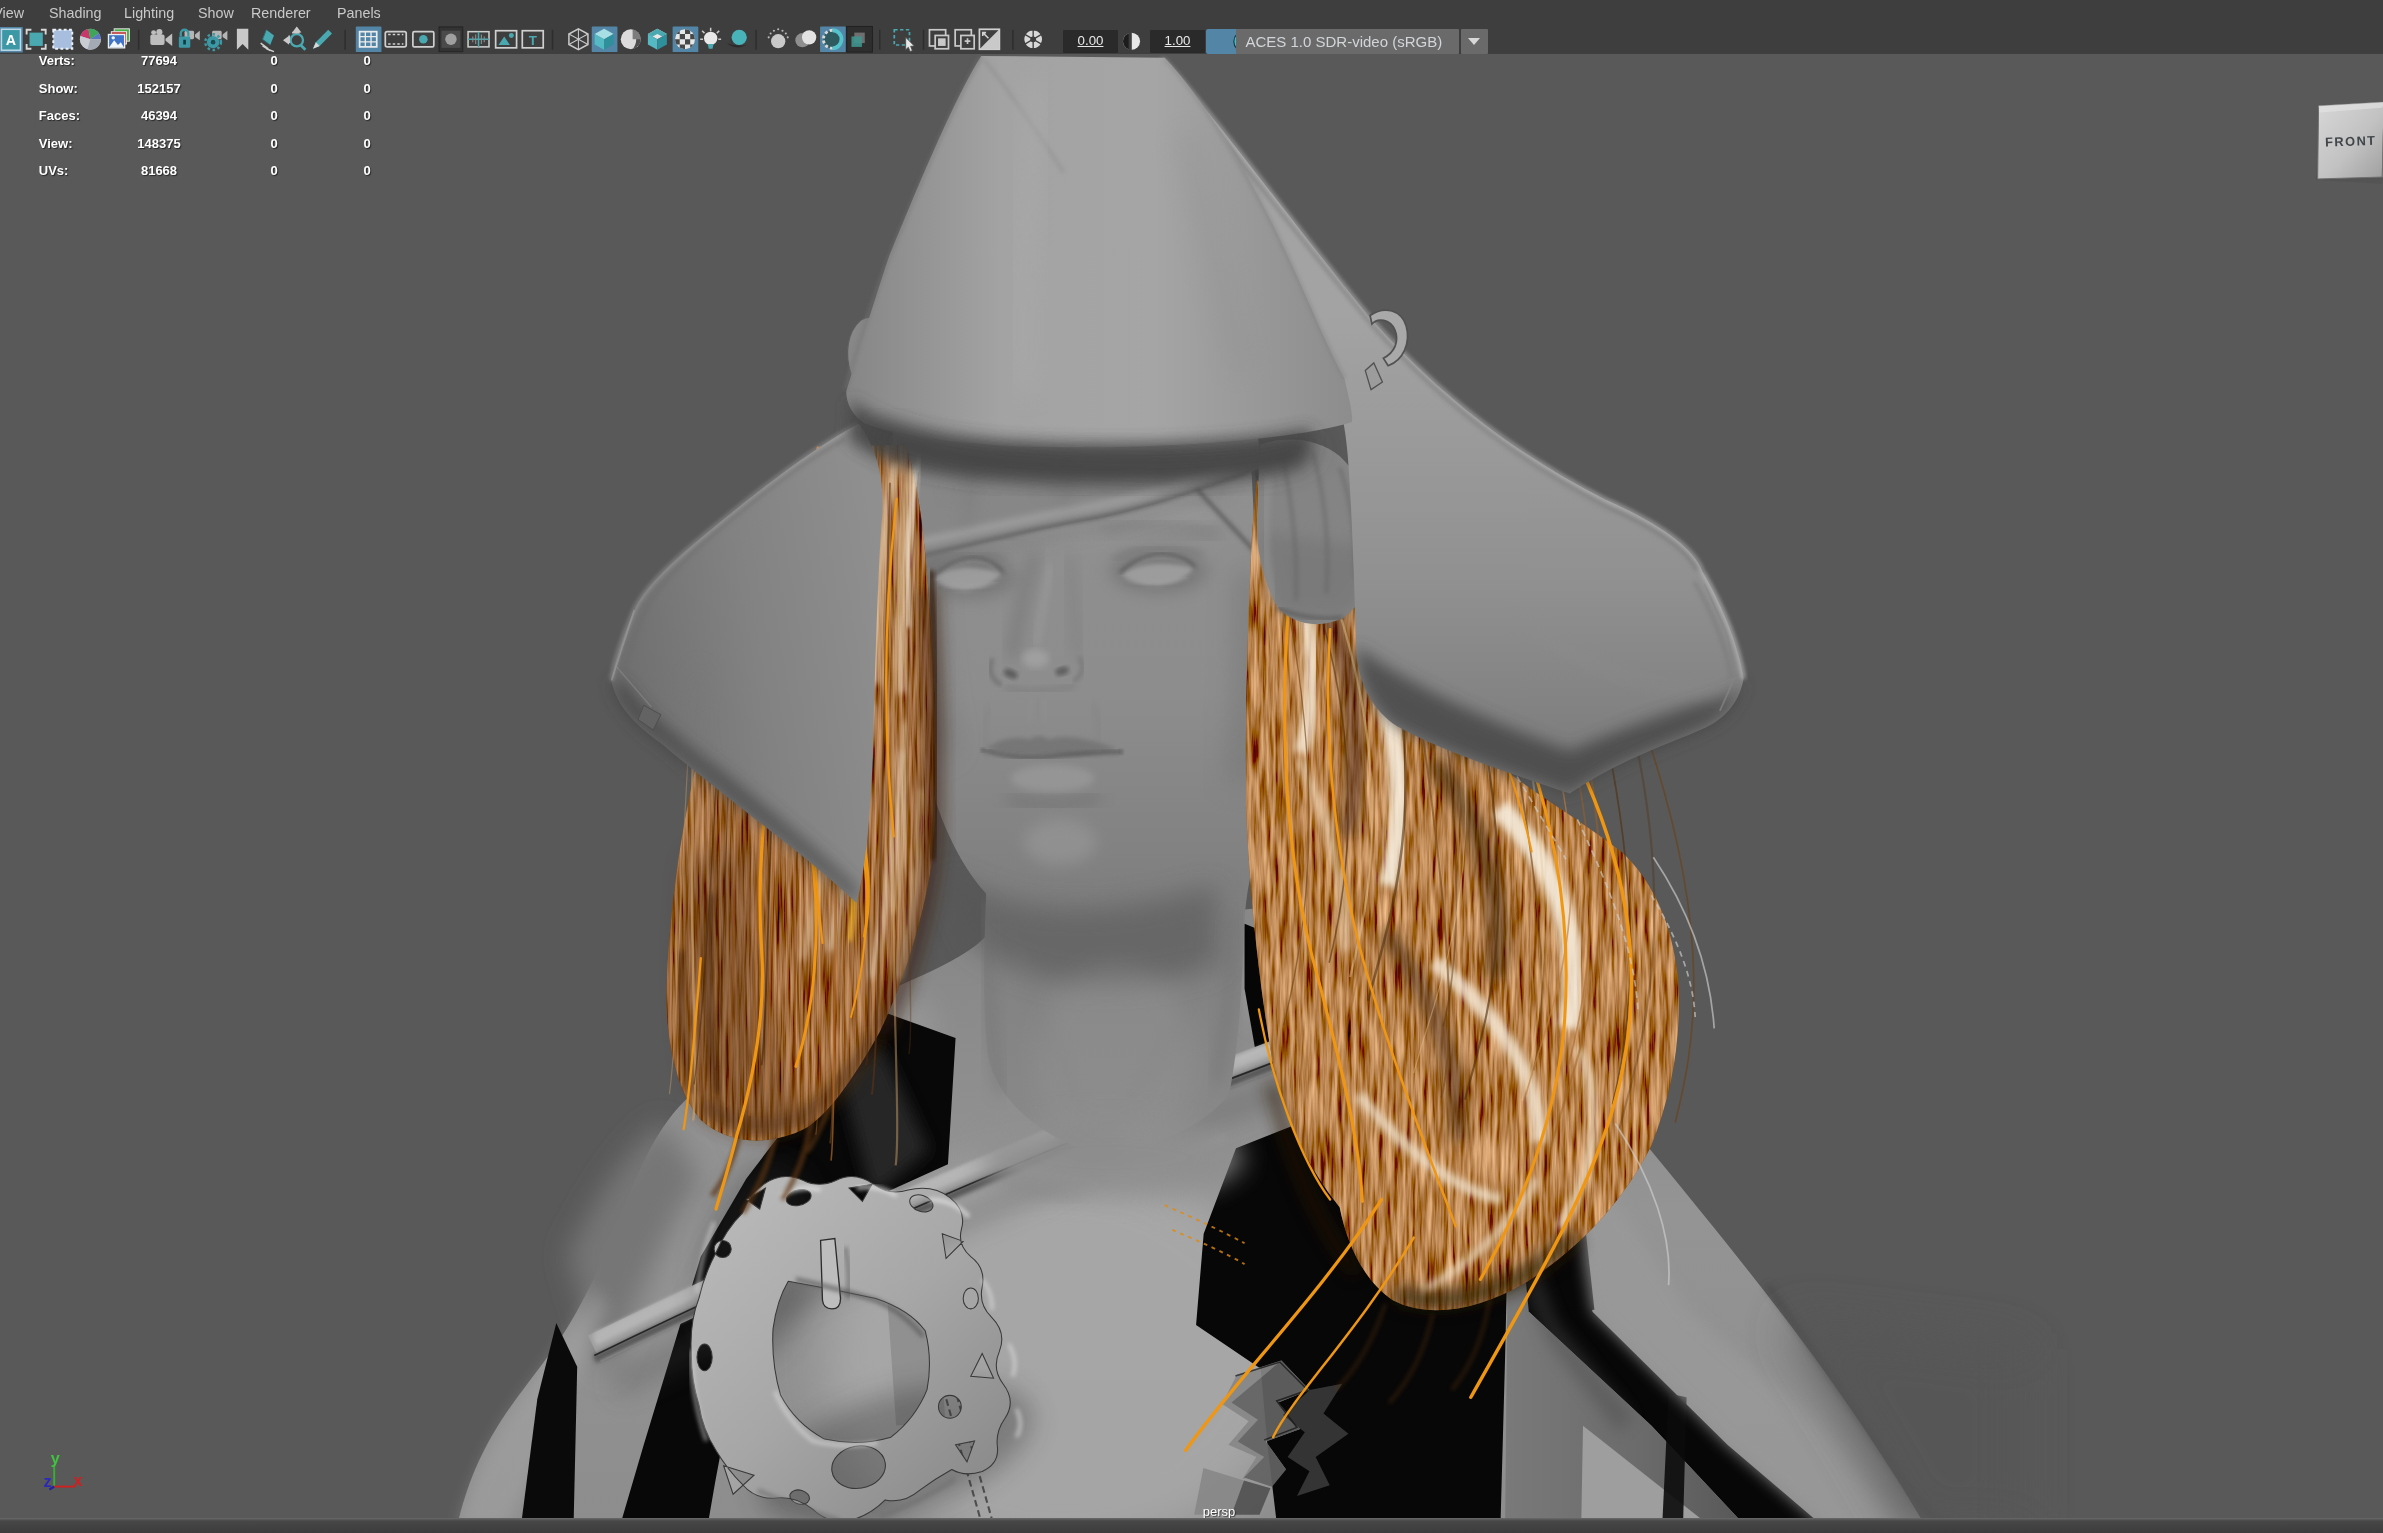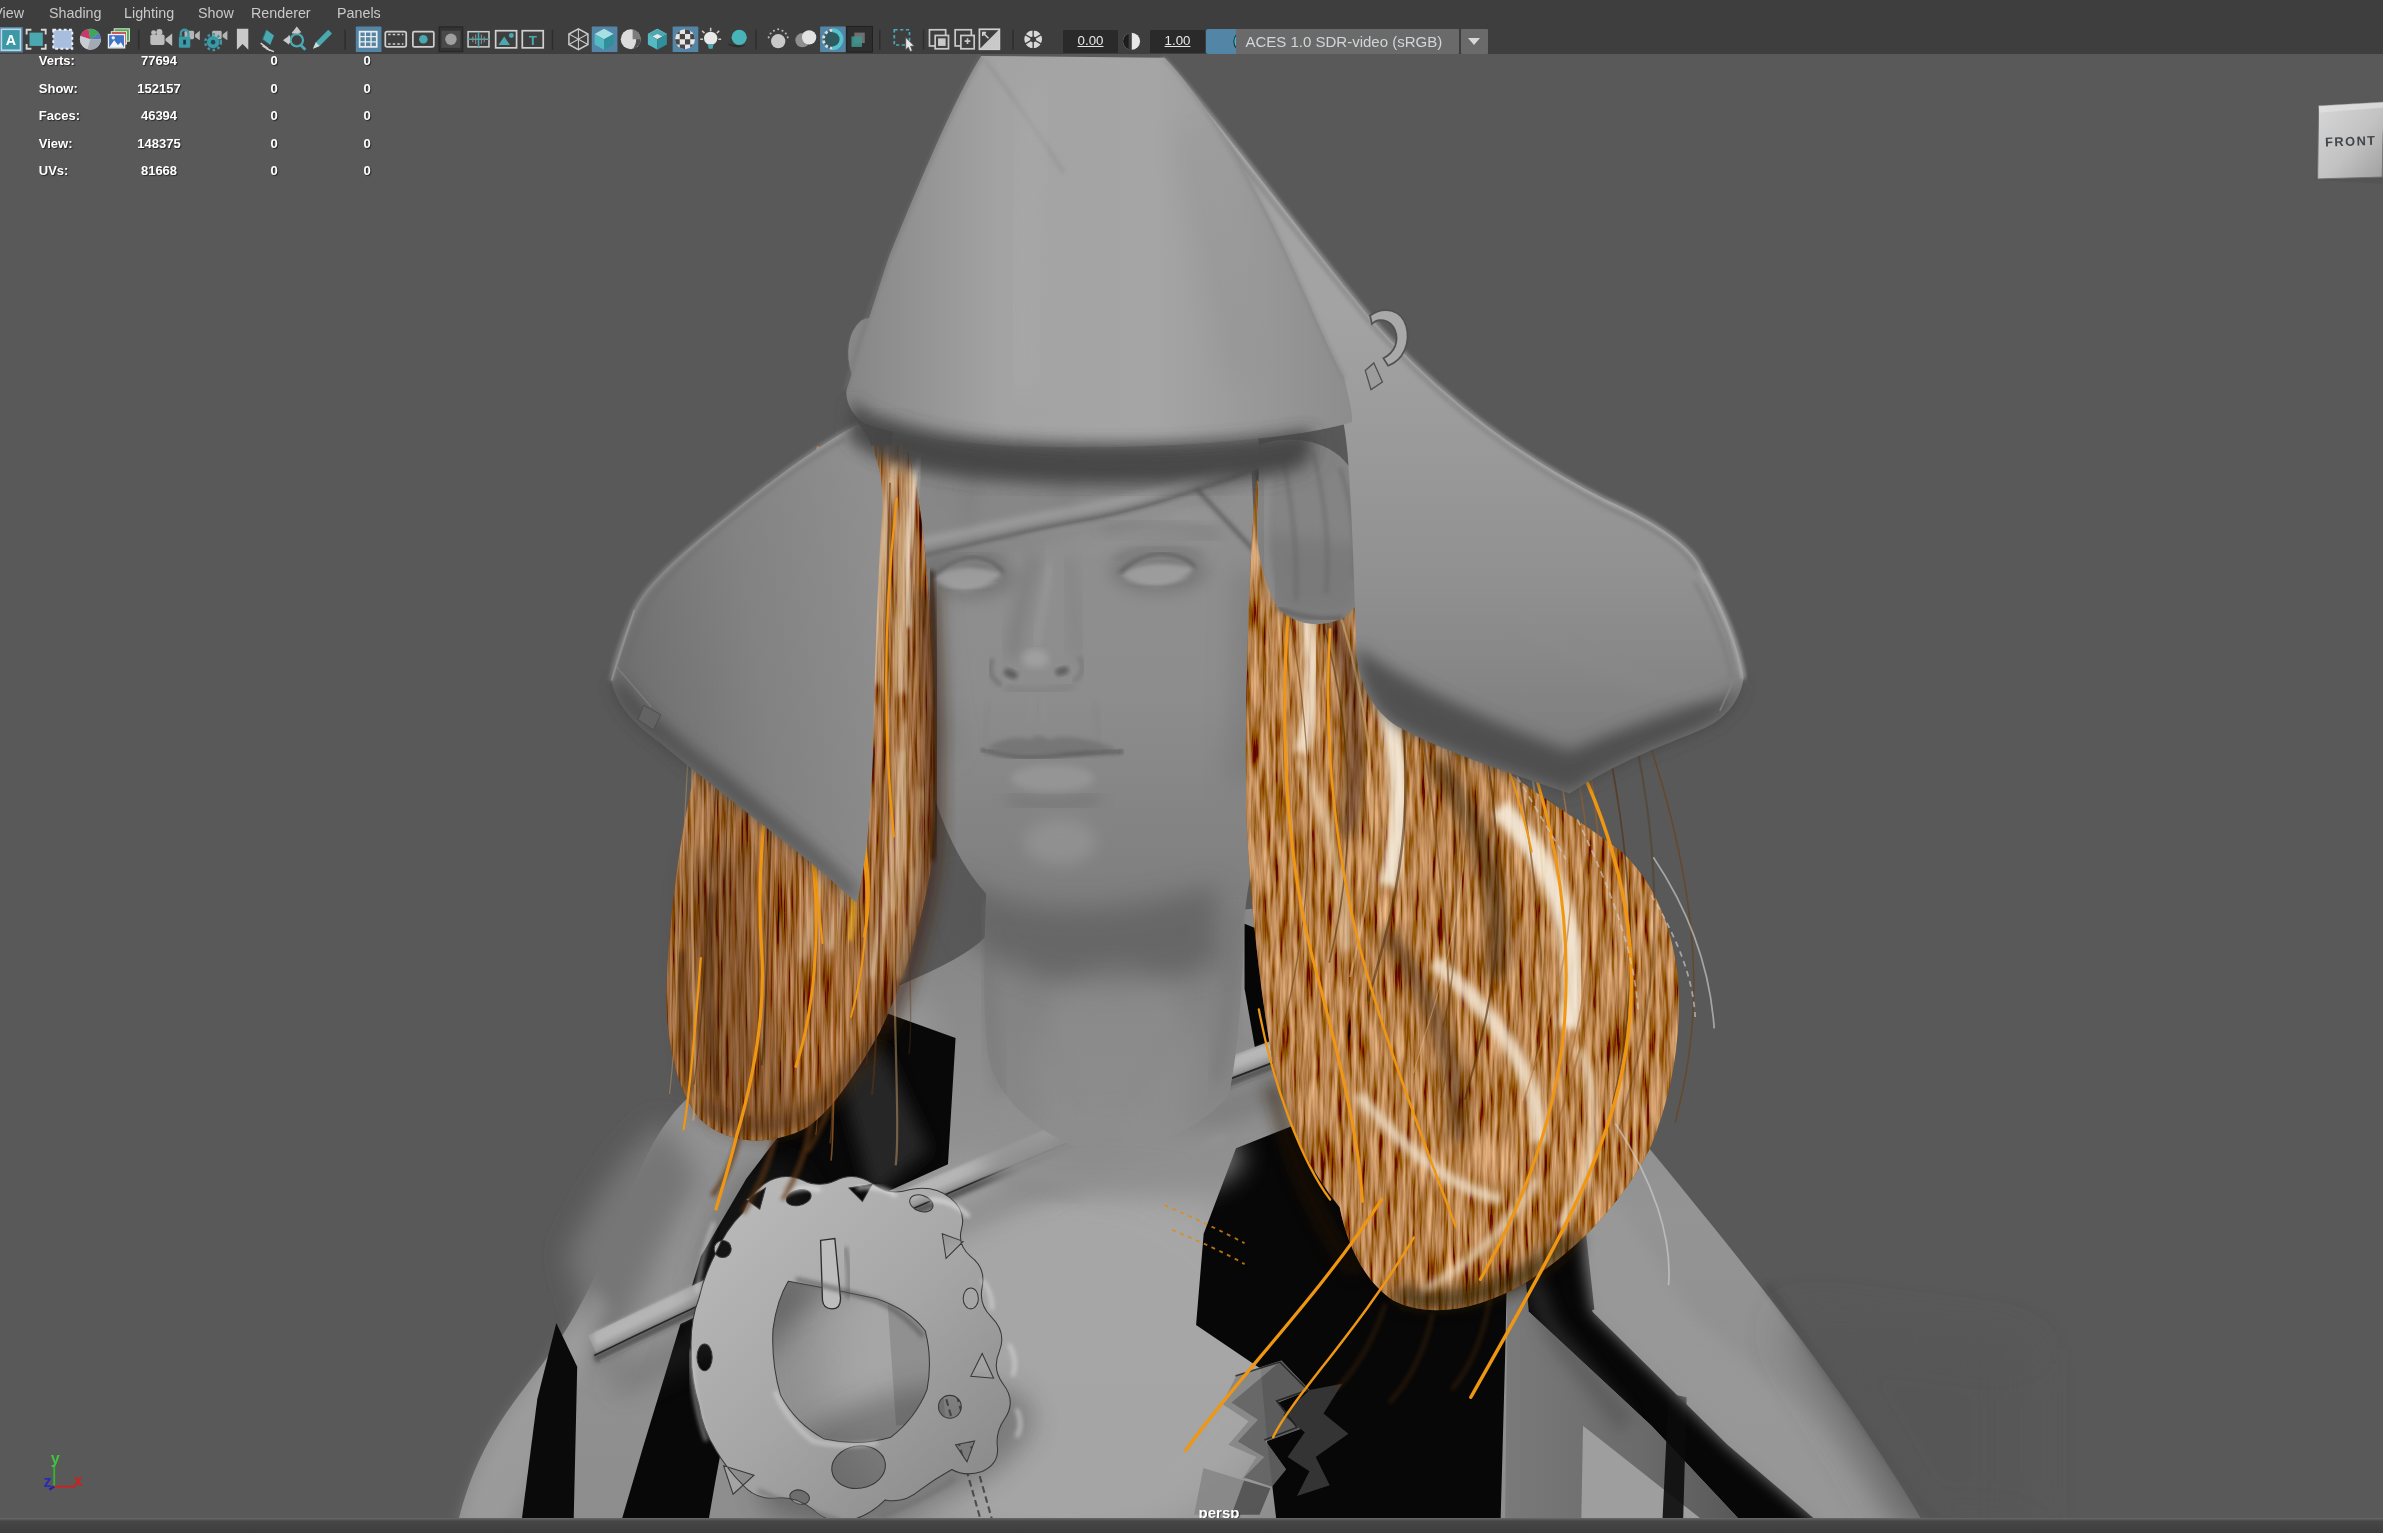--- a/index.html
+++ b/index.html
@@ -19,21 +19,21 @@
             white-space:nowrap;overflow:hidden;box-sizing:border-box;}
   .droparrow{position:absolute;top:3.8px;width:27px;height:25px;background:#6a6a6a;border-radius:1px;}
   .droparrow:after{content:"";position:absolute;left:6.7px;top:9.5px;border-left:6.7px solid transparent;
             border-right:6.7px solid transparent;border-top:7.6px solid #d8d8d8;}
   
   .viewport{position:absolute;top:54px;left:0;width:2383px;height:1464px;background:#595959;overflow:hidden;margin-left:35px;}
   .hud{position:absolute;color:#fff;font-weight:bold;font-size:13px;
        text-shadow:1px 1px 1px rgba(0,0,0,.55);white-space:nowrap;z-index:10;}
   .hud-r{text-align:center;}
   .persp{position:absolute;left:1141px;top:1450px;width:86px;text-align:center;color:#fff;
-         font-weight:bold;font-size:15px;text-shadow:1px 1px 1px rgba(0,0,0,.6);z-index:10;}
+         font-weight:normal;font-size:13px;text-shadow:1px 1px 1px rgba(0,0,0,.6);z-index:10;}
   .bottomstrip{position:absolute;top:1518px;left:0;width:2383px;height:15px;
          background:linear-gradient(#6a6a6a,#474747 20%,#3c3c3c);z-index:20;}
   .scenesvg{position:absolute;top:0;left:0;z-index:1;}
   .gizmo{position:absolute;left:0px;top:1384px;z-index:9;}
   .vcube{position:absolute;left:2271px;top:28.5px;z-index:9;}
 </style>
 </head>
 <body>
 
 <div class="topbar">

